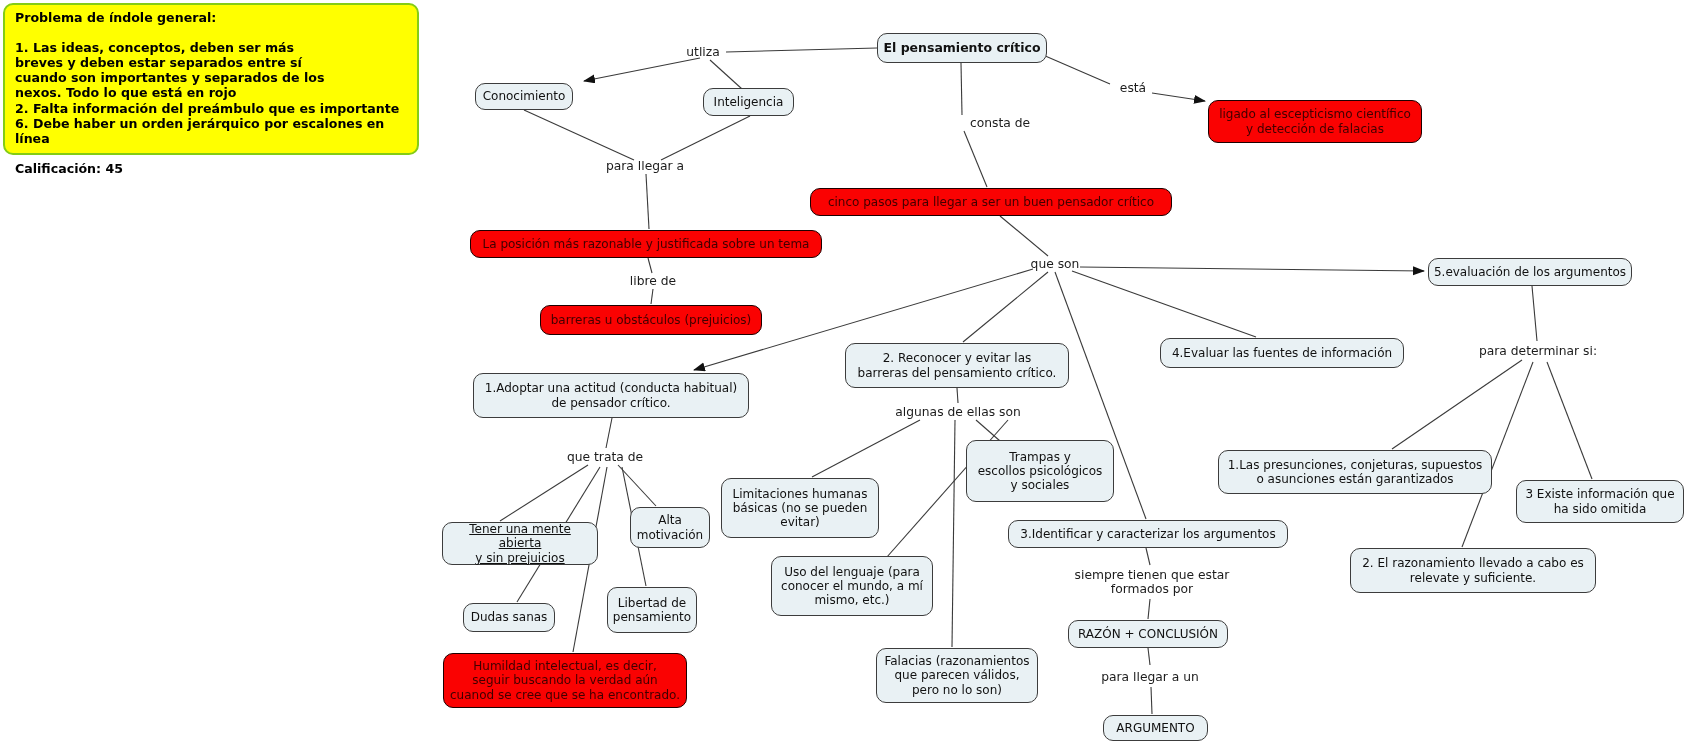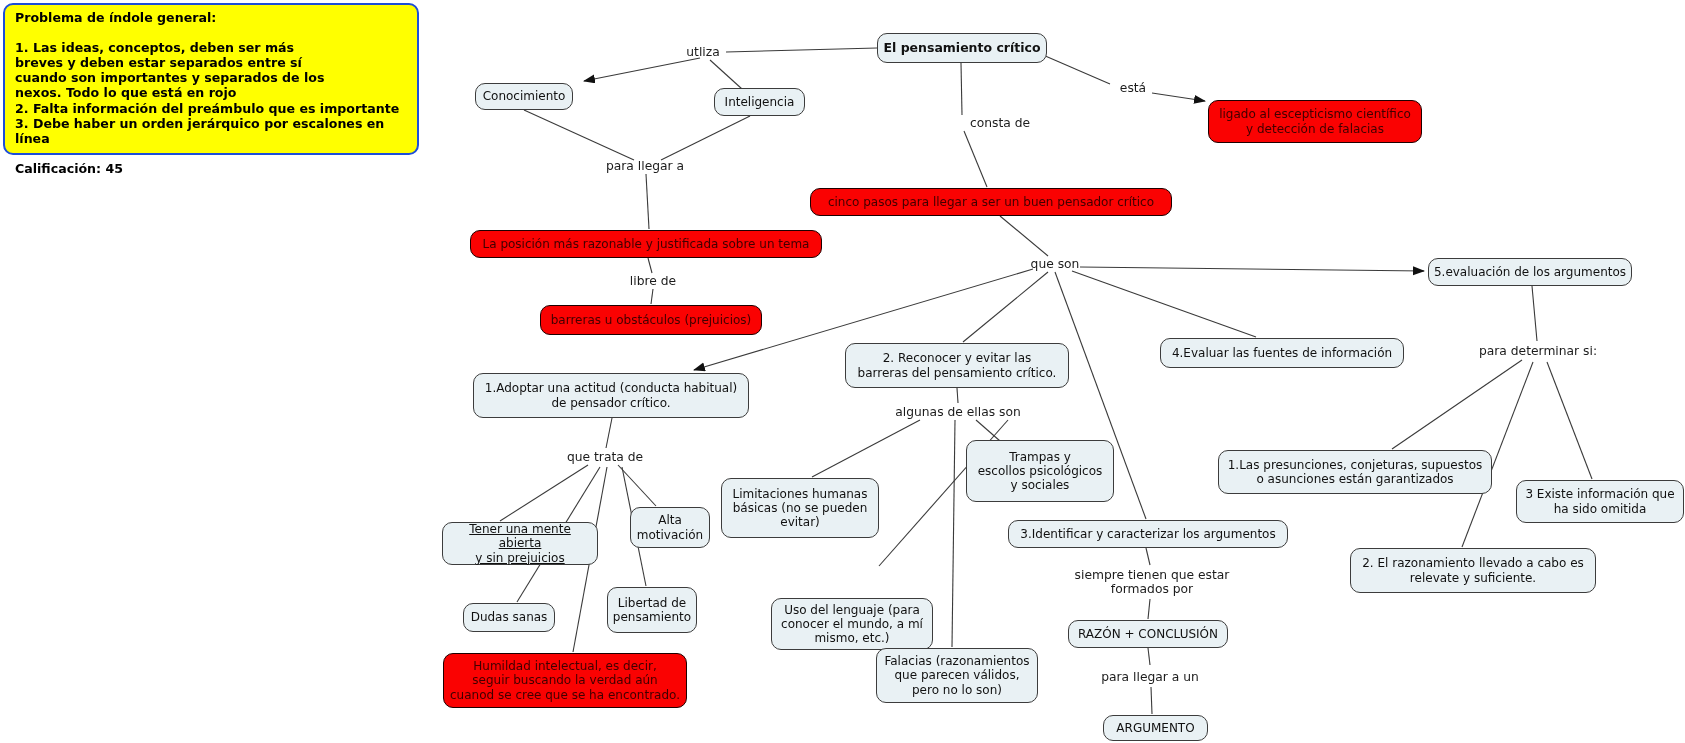--- a/index.html
+++ b/index.html
@@ -13,21 +13,21 @@
     box-sizing:border-box;padding:3px 3px;
   }
   .node.red{background:#fa0202;border-color:#1d0000;color:#400000;}
   .node.title{font-weight:bold;font-size:12.5px;}
   .link-label{
     position:absolute;z-index:2;transform:translate(-50%,-50%);
     font-size:12.3px;color:#1c1c1c;white-space:pre-line;text-align:center;
   }
   .annotation{
     position:absolute;left:3px;top:3px;width:416px;height:152px;z-index:3;
-    background:#ffff00;border:2px solid #1d4ed8;border-radius:10px;
+    background:#ffff00;border:2px solid #84cc16;border-radius:10px;
     padding:5px 10px;box-sizing:border-box;
     font-weight:bold;font-size:12.6px;line-height:1.2;color:#000;
   }
   .ann-line{min-height:15px;}
 </style>
 </head>
 <body>
 
 <div id="canvas">
   <svg id="edges" width="1685" height="743">
@@ -77,28 +77,28 @@
 
   <div class="annotation">
     <div id="annotation-body">
         <div class="ann-line">Problema de índole general:</div>
         <div class="ann-line"></div>
         <div class="ann-line">1. Las ideas, conceptos, deben ser más</div>
         <div class="ann-line">breves y deben estar separados entre sí</div>
         <div class="ann-line">cuando son importantes y separados de los</div>
         <div class="ann-line">nexos. Todo lo que está en rojo</div>
         <div class="ann-line">2. Falta información del preámbulo que es importante</div>
-        <div class="ann-line">3. Debe haber un orden jerárquico por escalones en línea</div>
+        <div class="ann-line">6. Debe haber un orden jerárquico por escalones en línea</div>
         <div class="ann-line"></div>
         <div class="ann-line">Calificación: 45</div>
       </div>
   </div>
 <div class="node title" style="left: 877px; top: 33px; width: 170px; height: 30px;">El pensamiento crítico</div>
     <div class="node" style="left: 475px; top: 83px; width: 98px; height: 27px;">Conocimiento</div>
-    <div class="node" style="left: 703px; top: 88px; width: 91px; height: 28px; margin-left: 11px;">Inteligencia</div>
+    <div class="node" style="left: 703px; top: 88px; width: 91px; height: 28px;">Inteligencia</div>
     <div class="node red" style="left: 1208px; top: 100px; width: 214px; height: 43px;">ligado al escepticismo científico
 y detección de falacias</div>
     <div class="node red" style="left: 810px; top: 188px; width: 362px; height: 28px;">cinco pasos para llegar a ser un buen pensador crítico</div>
     <div class="node red" style="left: 470px; top: 230px; width: 352px; height: 28px;">La posición más razonable y justificada sobre un tema</div>
     <div class="node red" style="left: 540px; top: 305px; width: 222px; height: 30px;">barreras u obstáculos (prejuicios)</div>
     <div class="node" style="left: 1428px; top: 258px; width: 204px; height: 28px;">5.evaluación de los argumentos</div>
     <div class="node" style="left: 845px; top: 343px; width: 224px; height: 45px;">2. Reconocer y evitar las
 barreras del pensamiento crítico.</div>
     <div class="node" style="left: 1160px; top: 338px; width: 244px; height: 30px;">4.Evaluar las fuentes de información</div>
     <div class="node" style="left: 473px; top: 373px; width: 276px; height: 45px; text-align: center;">1.Adoptar una actitud (conducta habitual)
@@ -113,21 +113,21 @@
 o asunciones están garantizados</div>
     <div class="node" style="left: 1516px; top: 480px; width: 168px; height: 43px;">3 Existe información que
 ha sido omitida</div>
     <div class="node" style="left: 630px; top: 507px; width: 80px; height: 41px;">Alta
 motivación</div>
     <div class="node" style="left: 442px; top: 522px; width: 156px; height: 43px; text-decoration: underline;">Tener una mente abierta
 y sin prejuicios</div>
     <div class="node" style="left: 1008px; top: 520px; width: 280px; height: 28px;">3.Identificar y caracterizar los argumentos</div>
     <div class="node" style="left: 1350px; top: 548px; width: 246px; height: 45px;">2. El razonamiento llevado a cabo es
 relevate y suficiente.</div>
-    <div class="node" style="left: 771px; top: 598px; width: 162px; height: 52px;">Uso del lenguaje (para
+    <div class="node" style="left: 771px; top: 556px; width: 162px; height: 60px;">Uso del lenguaje (para
 conocer el mundo, a mí
 mismo, etc.)</div>
     <div class="node" style="left: 463px; top: 603px; width: 92px; height: 29px;">Dudas sanas</div>
     <div class="node" style="left: 607px; top: 587px; width: 90px; height: 46px;">Libertad de
 pensamiento</div>
     <div class="node" style="left: 1068px; top: 620px; width: 160px; height: 28px;">RAZÓN + CONCLUSIÓN</div>
     <div class="node" style="left: 876px; top: 648px; width: 162px; height: 55px;">Falacias (razonamientos
 que parecen válidos,
 pero no lo son)</div>
     <div class="node red" style="left: 443px; top: 653px; width: 244px; height: 55px;">Humildad intelectual, es decir,

